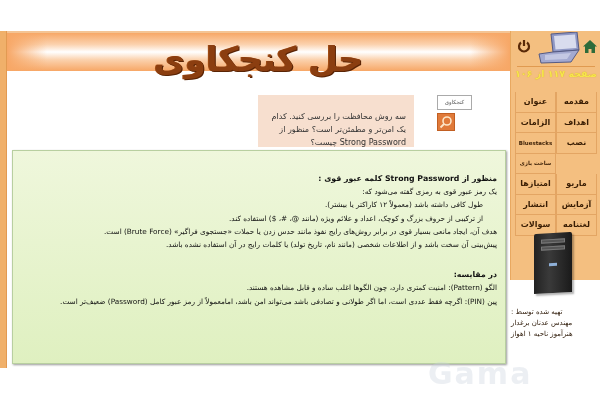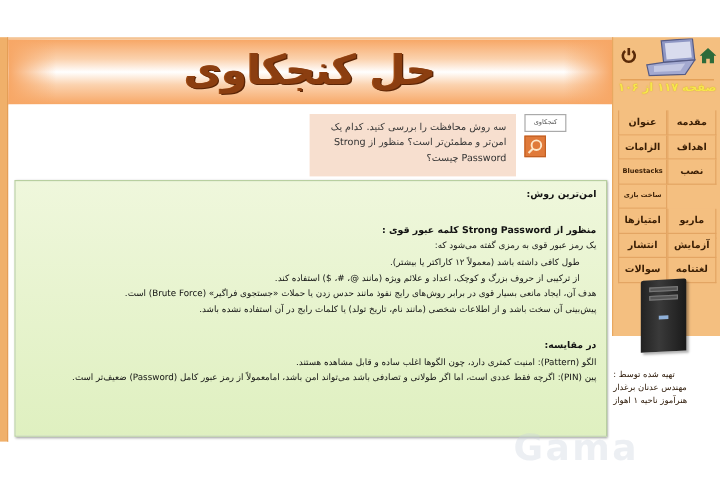--- a/index.html
+++ b/index.html
@@ -1,34 +1,34 @@
 <!DOCTYPE html>
 <html><head>
   <meta charset="utf-8">
   <style>
     * { box-sizing: border-box; margin: 0; padding: 0; }
     html, body { width: 600px; height: 400px; overflow: hidden; background: #ffffff; }
     body { position: relative; font-family: "DejaVu Sans", sans-serif; }
     .left-strip { position: absolute; left: 0; top: 31px; width: 7px; height: 337px; background: #f0b06a; border-right: 1px solid #e29a52; }
 
-    .header { position: absolute; left: 7px; top: 31px; width: 503px; height: 56px;
+    .header { position: absolute; left: 7px; top: 31px; width: 503px; height: 40px;
       background: linear-gradient(to bottom, #f7a766 0%, #fbd2ae 30%, #ffffff 50%, #fbd2ae 70%, #f7a766 100%);
       border-top: 2px solid #f4c494; }
     .header::before { content: ""; position: absolute; left: 0; top: 0; width: 40px; height: 100%;
       background: linear-gradient(to right, #f7a766, rgba(247,167,102,0)); }
     .header::after { content: ""; position: absolute; right: 0; top: 0; width: 40px; height: 100%;
       background: linear-gradient(to left, #f7a766, rgba(247,167,102,0)); }
     .header-title { position: absolute; left: 0; right: 0; top: 6px; text-align: center; direction: rtl;
       font-family: "DejaVu Sans", sans-serif; font-weight: bold; font-size: 34px; color: #8b3e10;
       text-shadow: 1px 1px 0 #5a2405, -1px 0 0 #a24d15; letter-spacing: 1px; z-index: 2; }
 
     .content-area { position: absolute; left: 7px; top: 87px; width: 503px; height: 281px; background: #ffffff; }
 
-    .question-box { position: absolute; left: 258px; top: 95px; width: 172px; height: 52px;
-      background: #f7dfcf; direction: rtl; padding: 4px 8px; font-size: 8px; line-height: 13px; color: #333; }
+    .question-box { position: absolute; left: 258px; top: 95px; width: 156px; height: 52px;
+      background: #f7dfcf; direction: rtl; padding: 15px 8px; font-size: 8px; line-height: 13px; color: #333; }
     .keyword-tag { position: absolute; left: 437px; top: 95px; width: 35px; height: 15px;
       border: 1px solid #aaa; background: #fff; font-size: 5.5px; text-align: center; line-height: 13px; color: #555; }
     .search-btn { position: absolute; left: 437px; top: 113px; width: 18px; height: 18px; background: #e07a3a;
       border: 1px solid #c25f22; display: flex; align-items: center; justify-content: center; cursor: pointer; }
 
     .main-box { position: absolute; left: 12px; top: 150px; width: 494px; height: 214px;
       background: linear-gradient(to bottom, #eff7dc, #dff0c0);
       border: 1px solid #b8cfa0; box-shadow: 1px 1px 2px #999; direction: rtl;
       padding: 4px 8px; font-size: 7.3px; line-height: 13.2px; color: #111; }
     .main-box .h { font-weight: bold; font-size: 7.8px; }
@@ -76,21 +76,20 @@
 </div>
 <div class="keyword-tag">کنجکاوی</div>
 <div class="search-btn">
   <svg width="14" height="14" viewBox="0 0 14 14">
     <circle cx="8" cy="6" r="4" fill="none" stroke="#fde6c8" stroke-width="1.6"></circle>
     <line x1="5" y1="9" x2="1.5" y2="12.5" stroke="#fde6c8" stroke-width="1.8"></line>
   </svg>
 </div>
 
 <div class="main-box">
-  <div class="h">امن‌ترین روش:</div>
   <div class="gap"></div>
   <div class="gap-s"></div>
   <div class="h">منظور از Strong Password  کلمه عبور قوی :</div>
   <div>یک رمز عبور قوی به رمزی گفته می‌شود که:</div>
   <div class="indent">طول کافی داشته باشد (معمولاً ۱۲ کاراکتر یا بیشتر).</div>
   <div class="indent">از ترکیبی از حروف بزرگ و کوچک، اعداد و علائم ویژه (مانند @، #، $) استفاده کند.</div>
   <div>هدف آن، ایجاد مانعی بسیار قوی در برابر روش‌های رایج نفوذ مانند حدس زدن یا حملات «جستجوی فراگیر» (Brute Force) است.</div>
   <div>پیش‌بینی آن سخت باشد و از اطلاعات شخصی (مانند نام، تاریخ تولد) یا کلمات رایج در آن استفاده نشده باشد.</div>
   <div class="gap"></div>
   <div class="gap-s"></div>

